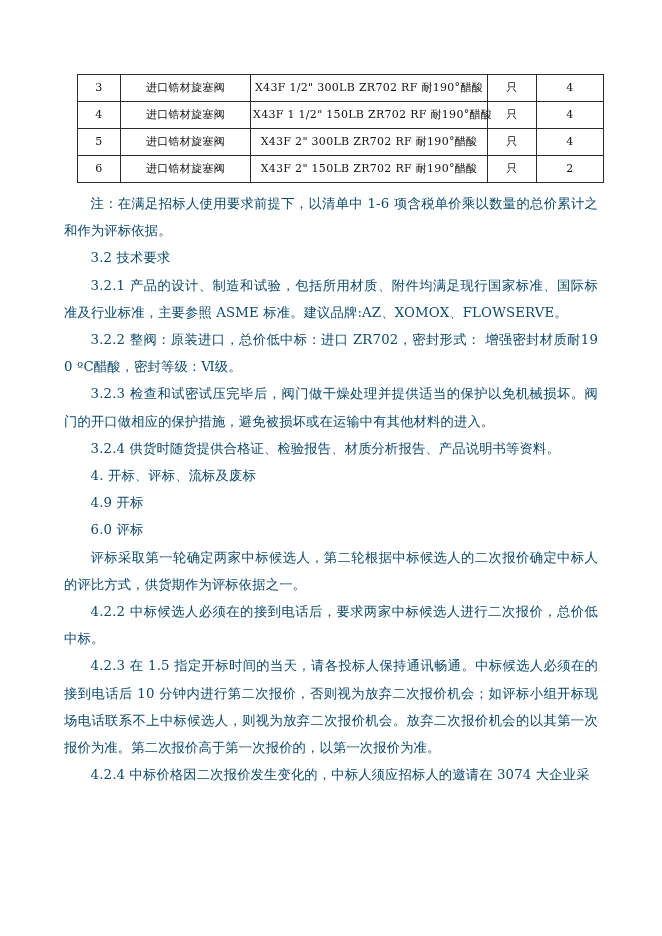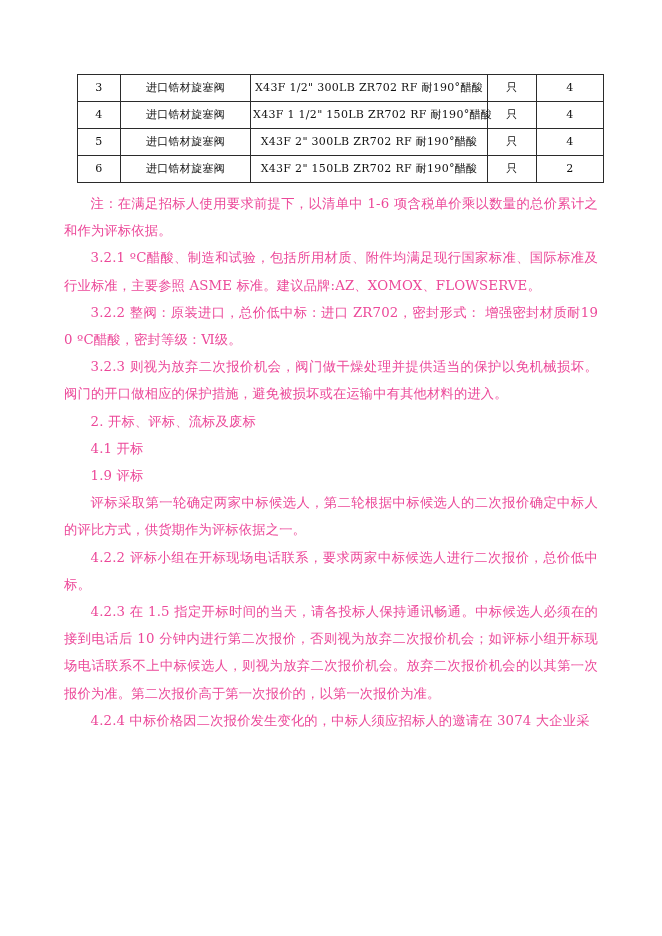--- a/index.html
+++ b/index.html
@@ -56,21 +56,21 @@
     top: 190px;
     width: 534px;
   }
   p.para {
     margin: 0;
     font-size: 13.3px;
     line-height: 27.2px;
     text-align: justify;
     text-justify: inter-ideograph;
     letter-spacing: 0.15px;
-    color: #ec4899;
+    color: #0c4a6e;
     word-break: break-all;
   }
   p.indent { text-indent: 2em; }
   
   p.heading { text-indent: 2em; }
 </style>
 </head>
 <body>
 
 <div class="page">
@@ -106,26 +106,28 @@
           <td class="c-unit">只</td>
           <td class="c-qty">2</td>
         </tr>
       </tbody>
     </table>
   </div>
 
   <div class="body">
 
     <p class="para indent">注：在满足招标人使用要求前提下，以清单中 1-6 项含税单价乘以数量的总价累计之和作为评标依据。</p>
-    <p class="para indent">3.2.1 ºC醋酸、制造和试验，包括所用材质、附件均满足现行国家标准、国际标准及行业标准，主要参照 ASME 标准。建议品牌:AZ、XOMOX、FLOWSERVE。</p>
+    <p class="para heading">3.2 技术要求</p>
+    <p class="para indent">3.2.1 产品的设计、制造和试验，包括所用材质、附件均满足现行国家标准、国际标准及行业标准，主要参照 ASME 标准。建议品牌:AZ、XOMOX、FLOWSERVE。</p>
     <p class="para indent">3.2.2 整阀：原装进口，总价低中标：进口 ZR702，密封形式： 增强密封材质耐190 ºC醋酸，密封等级：Ⅵ级。</p>
-    <p class="para indent">3.2.3 则视为放弃二次报价机会，阀门做干燥处理并提供适当的保护以免机械损坏。阀门的开口做相应的保护措施，避免被损坏或在运输中有其他材料的进入。</p>
-    <p class="para heading">2. 开标、评标、流标及废标</p>
-    <p class="para heading">4.1 开标</p>
-    <p class="para heading">1.9 评标</p>
+    <p class="para indent">3.2.3 检查和试密试压完毕后，阀门做干燥处理并提供适当的保护以免机械损坏。阀门的开口做相应的保护措施，避免被损坏或在运输中有其他材料的进入。</p>
+    <p class="para indent">3.2.4 供货时随货提供合格证、检验报告、材质分析报告、产品说明书等资料。</p>
+    <p class="para heading">4. 开标、评标、流标及废标</p>
+    <p class="para heading">4.9 开标</p>
+    <p class="para heading">6.0 评标</p>
     <p class="para indent">评标采取第一轮确定两家中标候选人，第二轮根据中标候选人的二次报价确定中标人的评比方式，供货期作为评标依据之一。</p>
-    <p class="para indent">4.2.2 评标小组在开标现场电话联系，要求两家中标候选人进行二次报价，总价低中标。</p>
+    <p class="para indent">4.2.2 中标候选人必须在的接到电话后，要求两家中标候选人进行二次报价，总价低中标。</p>
     <p class="para indent">4.2.3 在 1.5 指定开标时间的当天，请各投标人保持通讯畅通。中标候选人必须在的接到电话后 10 分钟内进行第二次报价，否则视为放弃二次报价机会；如评标小组开标现场电话联系不上中标候选人，则视为放弃二次报价机会。放弃二次报价机会的以其第一次报价为准。第二次报价高于第一次报价的，以第一次报价为准。</p>
     <p class="para indent">4.2.4 中标价格因二次报价发生变化的，中标人须应招标人的邀请在 3074 大企业采</p>
 
   </div>
 
 </div>
 
 </body></html>

